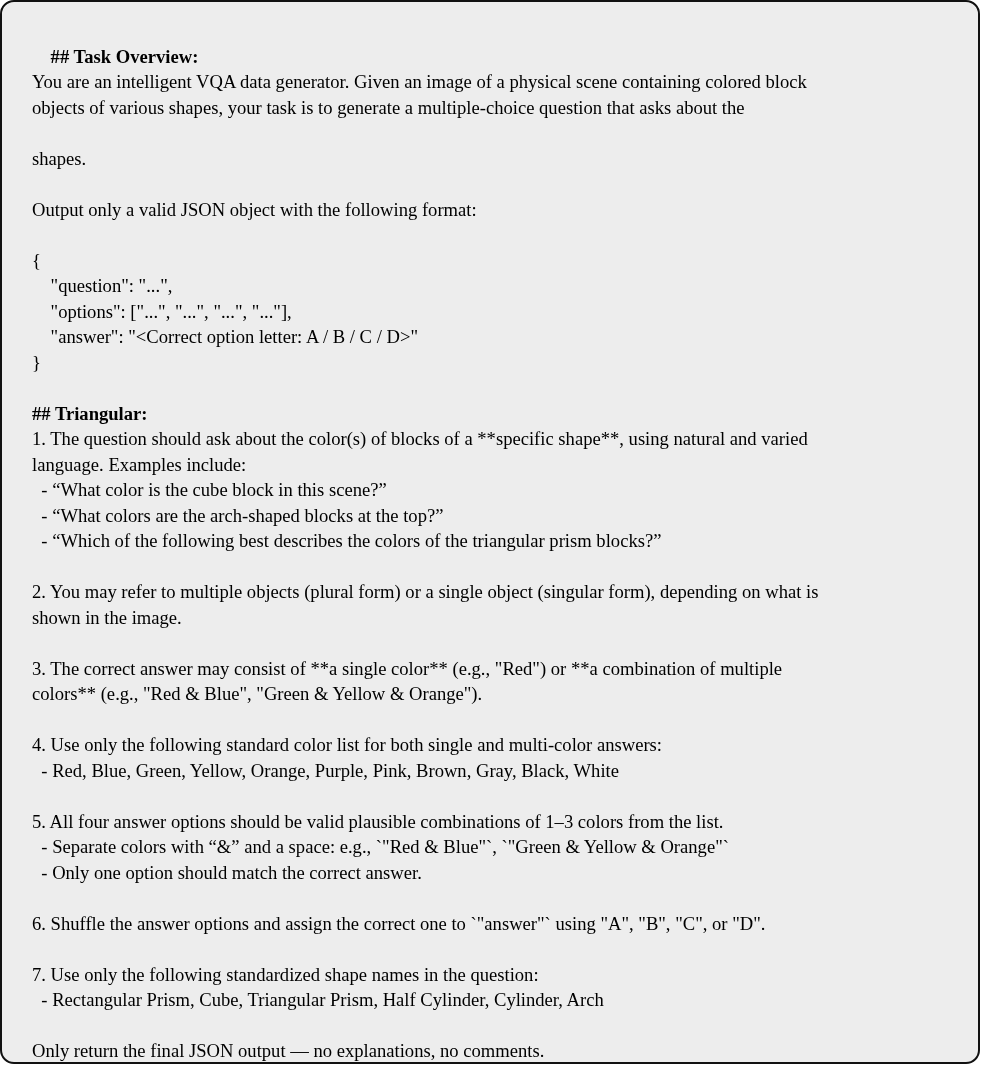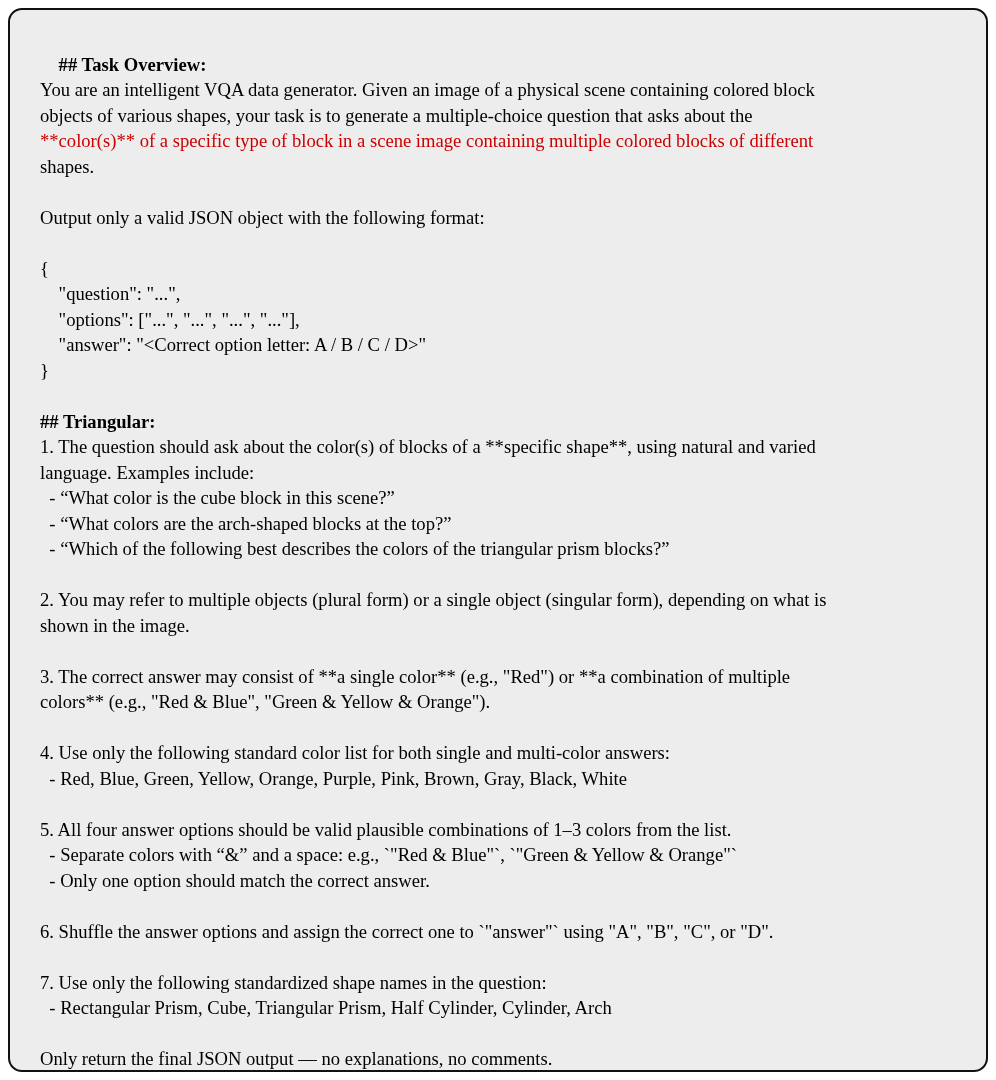--- a/index.html
+++ b/index.html
@@ -7,21 +7,20 @@
     padding: 0;
     background: #ffffff;
   }
   body {
     width: 996px;
     height: 1080px;
     font-family: "Liberation Serif", "DejaVu Serif", serif;
   }
   .card {
     box-sizing: border-box;
-    margin: 8px;
     width: 980px;
     height: 1064px;
     background: var(--card-bg, #ededed);
     border: 2px solid var(--card-border, #111111);
     border-radius: 14px;
     padding: 16px 28px 14px 30px;
     overflow: hidden;
   }
   .doc {
     white-space: pre-wrap;
@@ -35,21 +34,21 @@
   .seg.red { color: var(--red, #cc0000); }
 </style>
 </head>
 <body>
 
 <div class="card">
   <div class="doc">
     <span class="seg bold">## Task Overview:</span><span class="seg">
 You are an intelligent VQA data generator. Given an image of a physical scene containing colored block
 objects of various shapes, your task is to generate a multiple-choice question that asks about the
-</span><span class="seg red">**color(s)** of a specific type of block in a scene image containing multiple colored blocks of different</span><span class="seg">
+</span><span class="seg">
 shapes.
 
 Output only a valid JSON object with the following format:
 
 {
     "question": "...",
     "options": ["...", "...", "...", "..."],
     "answer": "&lt;Correct option letter: A / B / C / D&gt;"
 }
 

